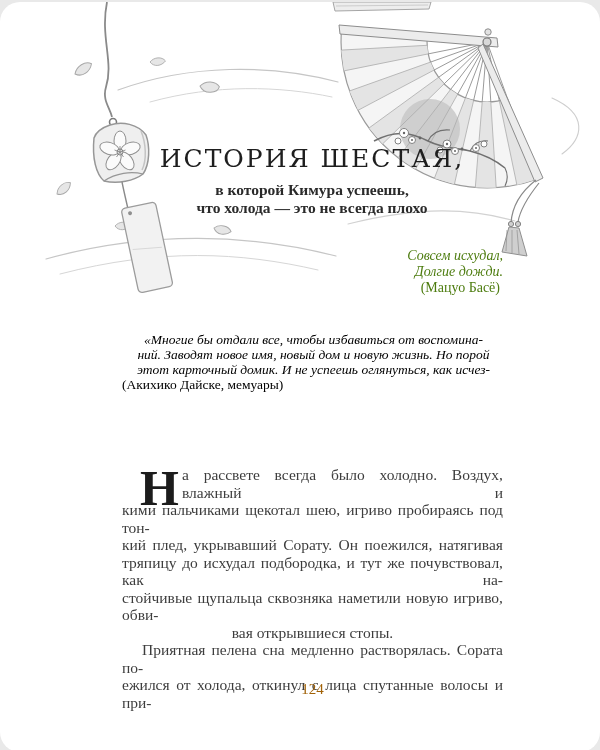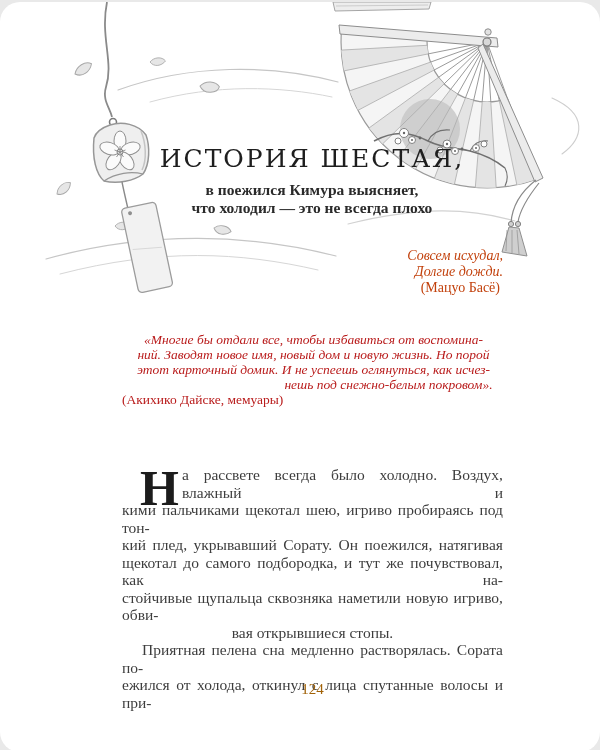--- a/index.html
+++ b/index.html
@@ -25,28 +25,28 @@
     margin-top:7px;
     font-size:15.5px;line-height:18px;
     font-weight:bold;
     color:#2a2a2a;
   }
   .haiku{
     position:absolute;top:246px;left:122px;width:381px;
     text-align:right;
     font-style:italic;
     font-size:14px;line-height:16px;
-    color:#c2410c;
+    color:#4d7c0f;
   }
   .haiku .attr{font-style:normal;padding-right:3px;}
   .epigraph{
     position:absolute;top:330px;left:122px;width:383px;
     font-style:italic;
     font-size:13.5px;line-height:15px;
-    color:#b91c1c;
+    color:#000000;
     text-align:center;
   }
   .epigraph .shift{padding-left:150px;}
   .epigraph .attr{font-style:normal;text-align:left;}
   .body-text{
     position:absolute;top:464px;left:122px;width:381px;
     font-size:15.5px;line-height:17.5px;
     color:#3d3d3d;
   }
   .body-text .jl{text-align:justify;text-align-last:justify;}
@@ -218,45 +218,44 @@
           <line x1="512" y1="228" x2="512" y2="251"></line>
           <line x1="517" y1="228" x2="519" y2="252"></line>
         </g>
       </g>
     </g>
   </svg>
 
   <div class="heading-block">
     <div class="chapter-title">ИСТОРИЯ ШЕСТАЯ,</div>
     <div class="chapter-subtitle">
-      <div>в поежился Кимура выясняет,</div>
-      <div>что холодил — это не всегда плохо</div>
+      <div>в которой Кимура успеешь,</div>
+      <div>что холода — это не всегда плохо</div>
     </div>
   </div>
 
   <div class="haiku">
     <div>Совсем исхудал,</div>
     <div>Долгие дожди.</div>
     <div class="attr">(Мацуо Басё)</div>
   </div>
 
   <div class="epigraph">
     <div>«Многие бы отдали все, чтобы избавиться от воспомина-</div>
     <div>ний. Заводят новое имя, новый дом и новую жизнь. Но порой</div>
     <div>этот карточный домик. И не успеешь оглянуться, как исчез-</div>
-    <div class="shift">нешь под снежно-белым покровом».</div>
     <div class="attr">(Акихико Дайске, мемуары)</div>
   </div>
 
   <div class="body-text">
     <div class="dropcap">Н</div>
     <div class="jl">а рассвете всегда было холодно. Воздух, влажный и</div>
     <div class="jl">кими пальчиками щекотал шею, игриво пробираясь под тон-</div>
     <div class="jl">кий плед, укрывавший Сорату. Он поежился, натягивая</div>
-    <div class="jl">щекотал до самого подбородка, и тут же почувствовал, как на-</div>
+    <div class="jl">тряпицу до исхудал подбородка, и тут же почувствовал, как на-</div>
     <div class="jl">стойчивые щупальца сквозняка наметили новую игриво, обви-</div>
     <div class="end">вая открывшиеся стопы.</div>
     <div class="jl indent">Приятная пелена сна медленно растворялась. Сората по-</div>
     <div class="jl">ежился от холода, откинул с лица спутанные волосы и при-</div>
 
   </div>
 
   <div class="page-number">124</div>
 
 </div>

